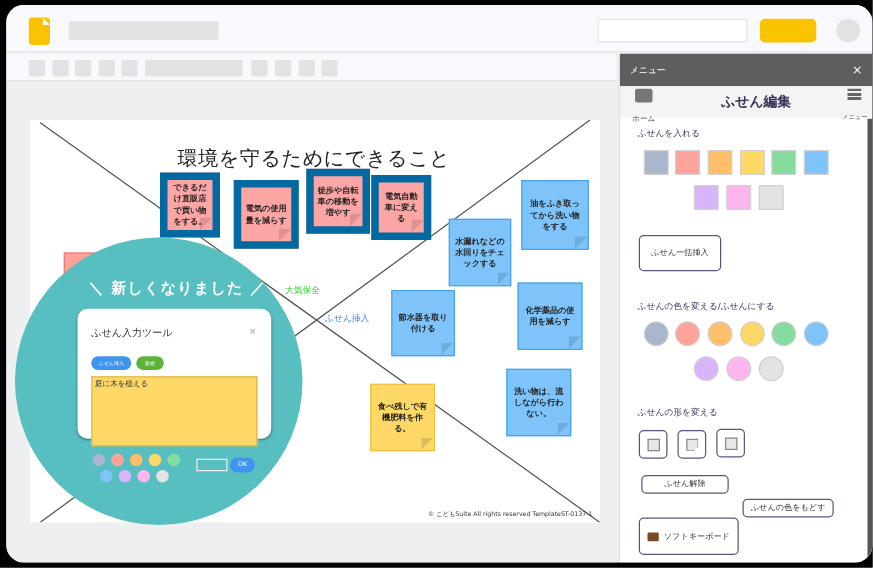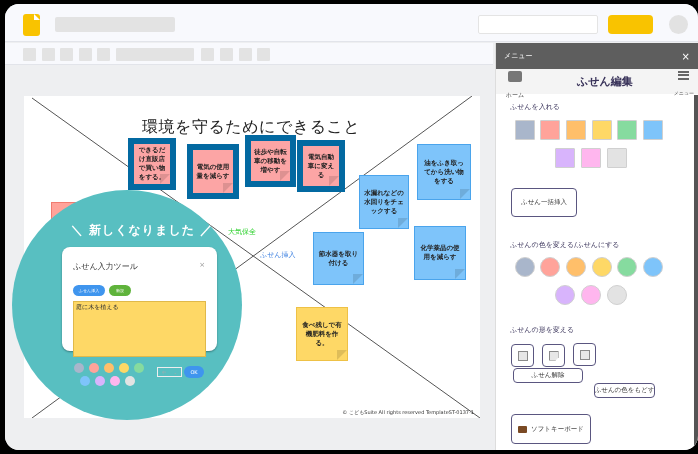--- a/index.html
+++ b/index.html
@@ -171,20 +171,21 @@
 
       <div class="note green" style="left:104px;top:42px;width:48px;height:52px">できるだけ直販店で買い物をする。</div>
       <div class="note green" style="left:163px;top:48px;width:52px;height:55px">電気の使用量を減らす</div>
       <div class="note green" style="left:221px;top:39px;width:51px;height:52px">徒歩や自転車の移動を増やす</div>
       <div class="note green" style="left:273px;top:44px;width:48px;height:52px">電気自動車に変える</div>
 
       <div class="note blue" style="left:335px;top:79px;width:50px;height:54px">水漏れなどの水回りをチェックする</div>
       <div class="note blue" style="left:289px;top:136px;width:51px;height:53px">節水器を取り付ける</div>
       <div class="note blue" style="left:393px;top:48px;width:54px;height:56px">油をふき取ってから洗い物をする</div>
       <div class="note blue" style="left:390px;top:130px;width:52px;height:54px">化学薬品の使用を減らす</div>
+      <div class="note blue" style="left:381px;top:199px;width:52px;height:54px">洗い物は、流しながら行わない。</div>
 
       <div class="note yellow" style="left:272px;top:211px;width:52px;height:54px">食べ残しで有機肥料を作る。</div>
 
       <div class="note red" style="left:27px;top:106px;width:40px;height:40px">再</div>
 
       <div class="label-text" style="left:204px;top:131px;color:#2bd12b">大気保全</div>
       <div class="label-text" style="left:236px;top:154px;color:#3a7fe0">ふせん挿入</div>
 
       <div class="copyright">© こどもSuite  All rights reserved  TemplateST-0137-1</div>
     </div>
@@ -235,22 +236,22 @@
     <div class="outline-btn" style="left:15px;top:301px;width:23px;height:23px">
         <div class="shape-inner"></div>
       </div>
     <div class="outline-btn" style="left:46px;top:301px;width:23px;height:23px">
         <div class="shape-inner" style="clip-path:polygon(0 0,100% 0,100% 70%,70% 100%,0 100%)"></div>
       </div>
     <div class="outline-btn" style="left:77px;top:300px;width:23px;height:23px">
         <div class="shape-inner"></div>
       </div>
 
-    <div class="outline-btn" style="left:17px;top:325px;width:70px;height:15px">ふせん解除</div>
-    <div class="outline-btn" style="left:98px;top:340px;width:61px;height:15px">ふせんの色をもどす</div>
+    <div class="outline-btn" style="left:17px;top:337px;width:70px;height:15px">ふせん解除</div>
+    <div class="outline-btn" style="left:98px;top:356px;width:73px;height:15px">ふせんの色をもどす</div>
 
     <div class="outline-btn" style="left:15px;top:371px;width:80px;height:30px">
       <span class="keyboard-icon"></span>
       <span>ソフトキーボード</span>
     </div>
     <div class="scrollbar"></div>
   </div>
 
   <div class="circle-promo"></div>
   <div class="promo-heading">＼ 新しくなりました ／</div>

